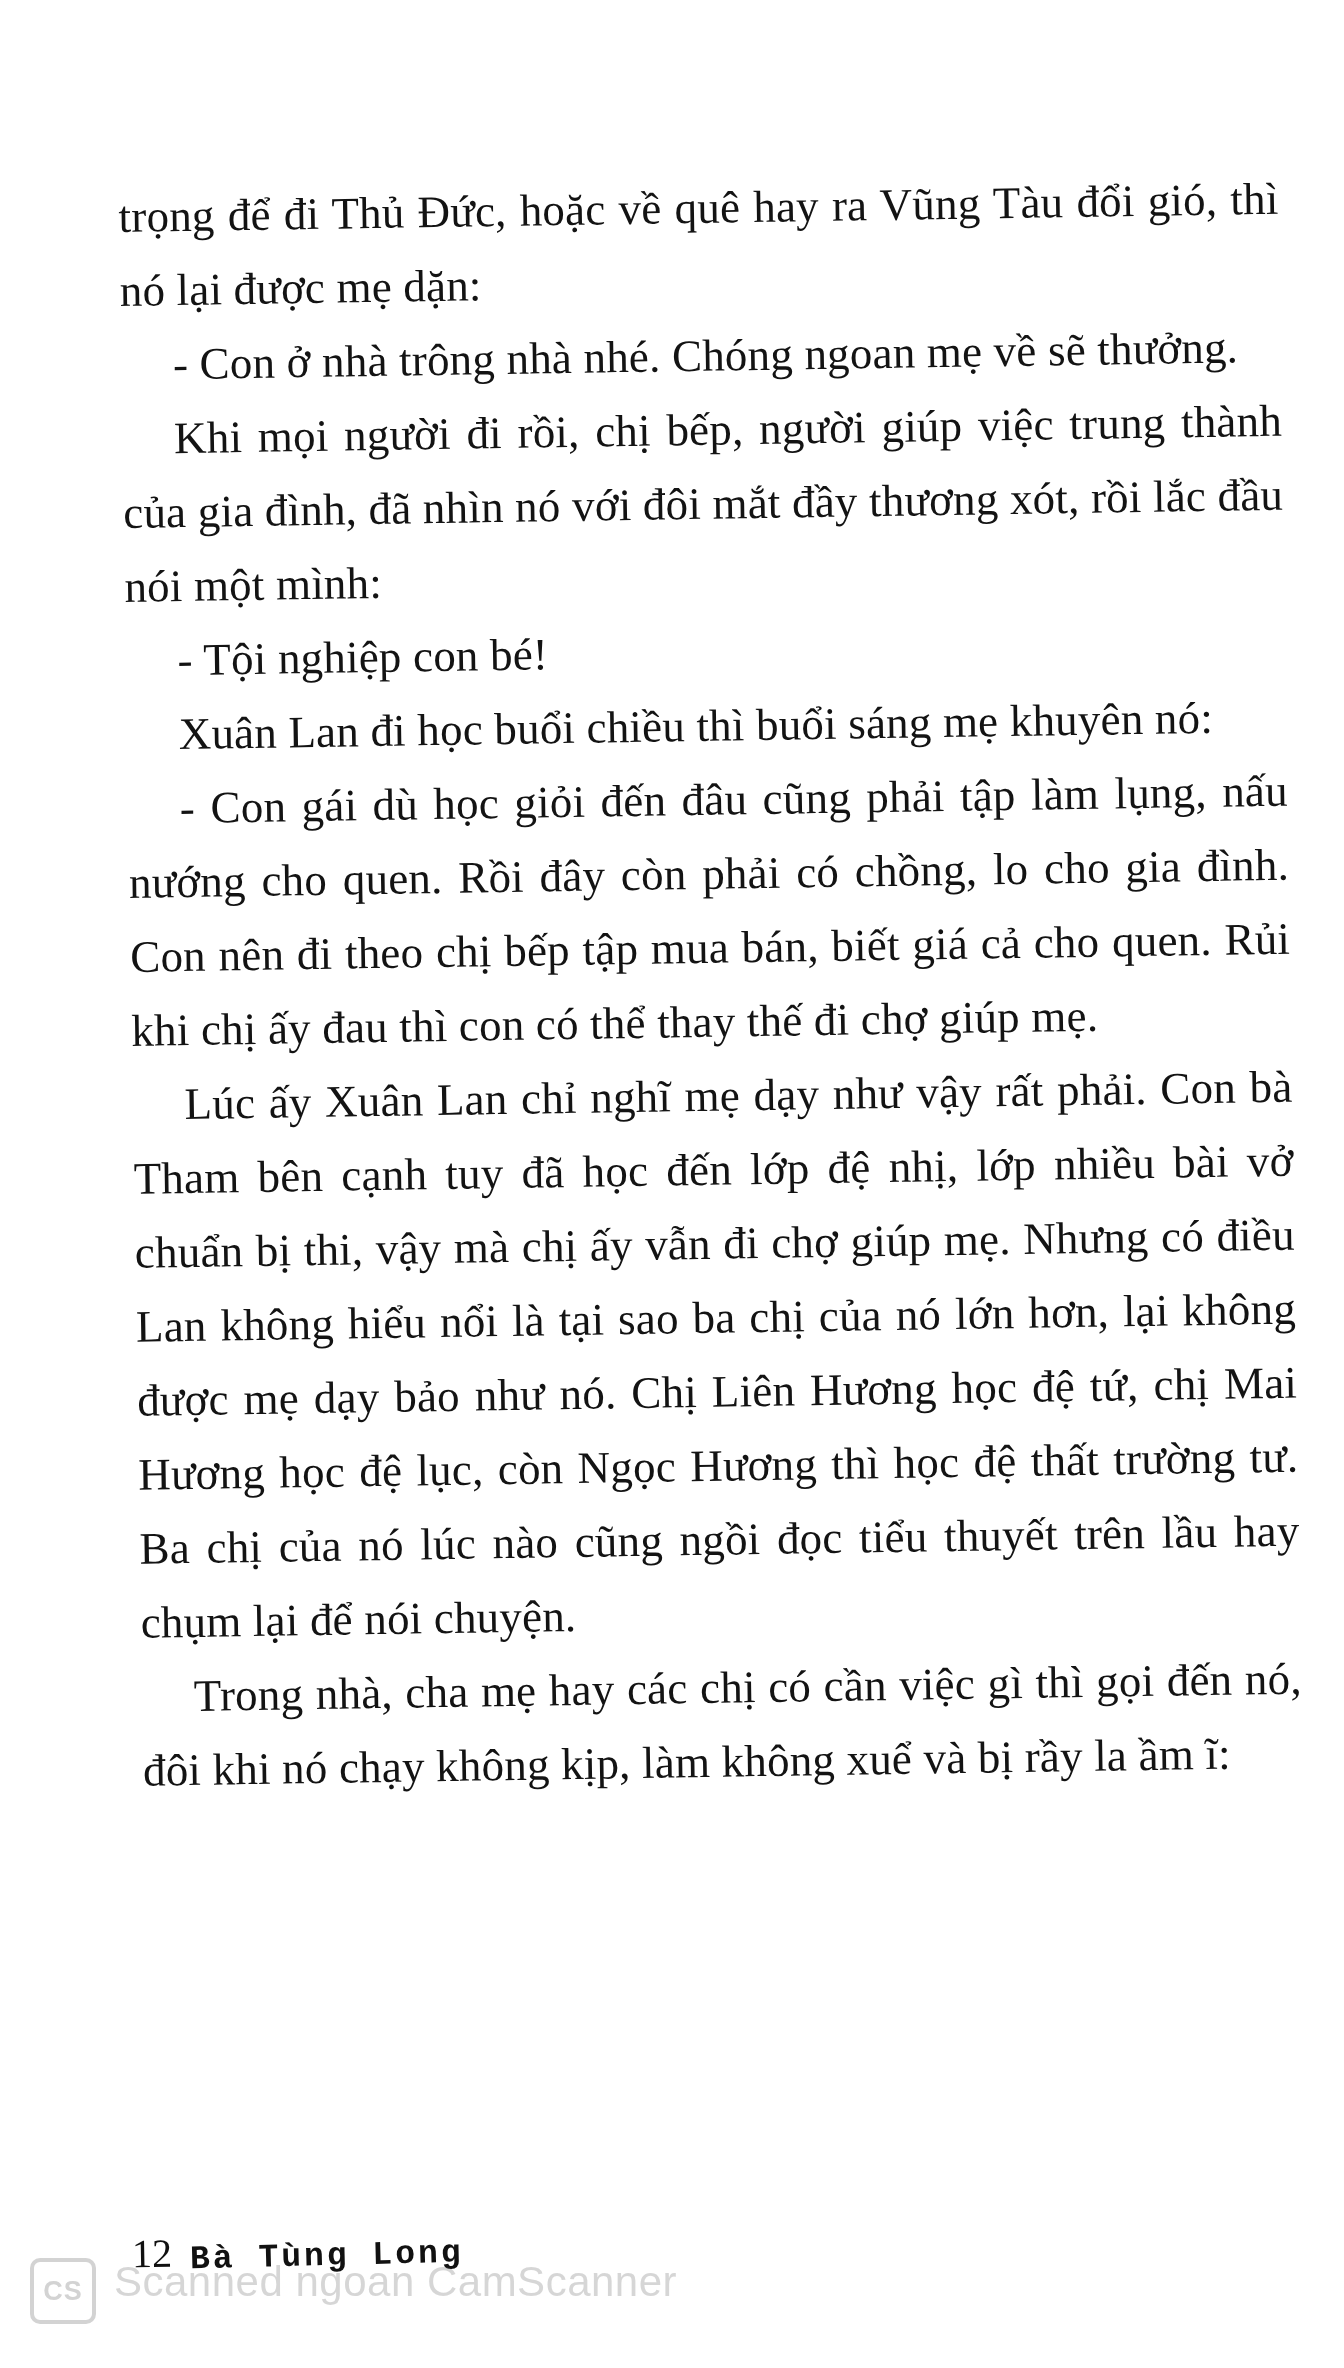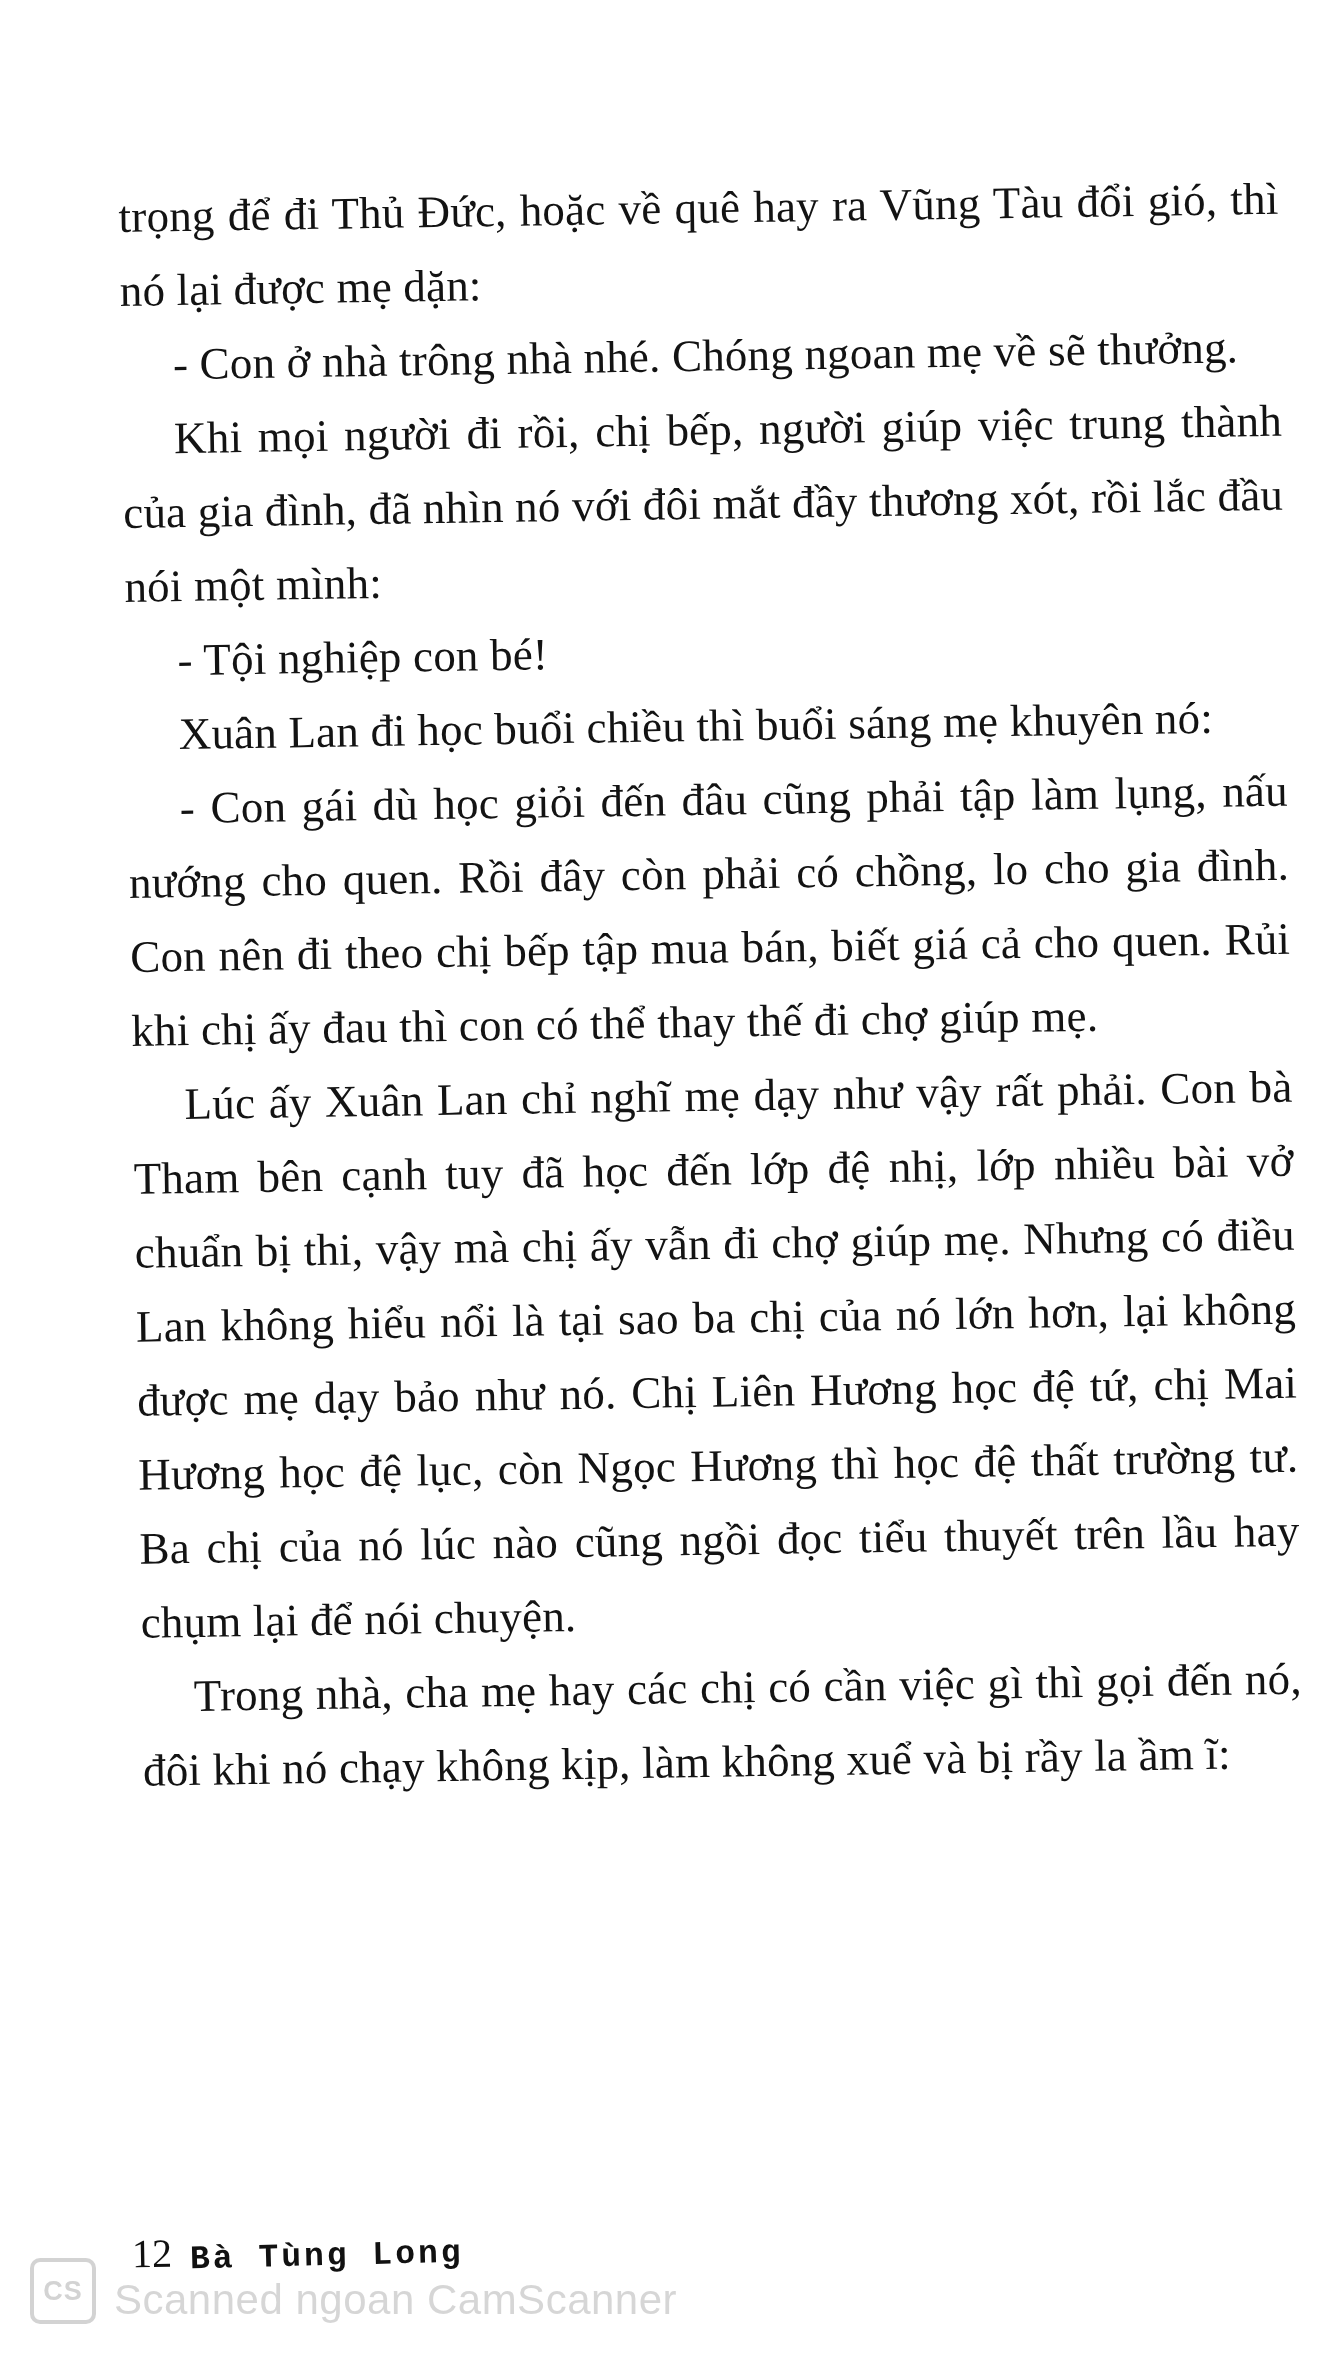--- a/index.html
+++ b/index.html
@@ -95,21 +95,21 @@
     color: #111111;
     transform: rotate(-1.4deg);
   }
 
   
   .watermark {
     position: absolute;
     left: 30px;
     bottom: 44px;
     display: flex;
-    align-items: flex-end;
+    align-items: flex-start;
     gap: 18px;
     opacity: 0.30;
     pointer-events: none;
   }
   .cs-badge {
     width: 58px;
     height: 58px;
     border: 4px solid #6f6f6f;
     border-radius: 10px;
     color: #6f6f6f;

